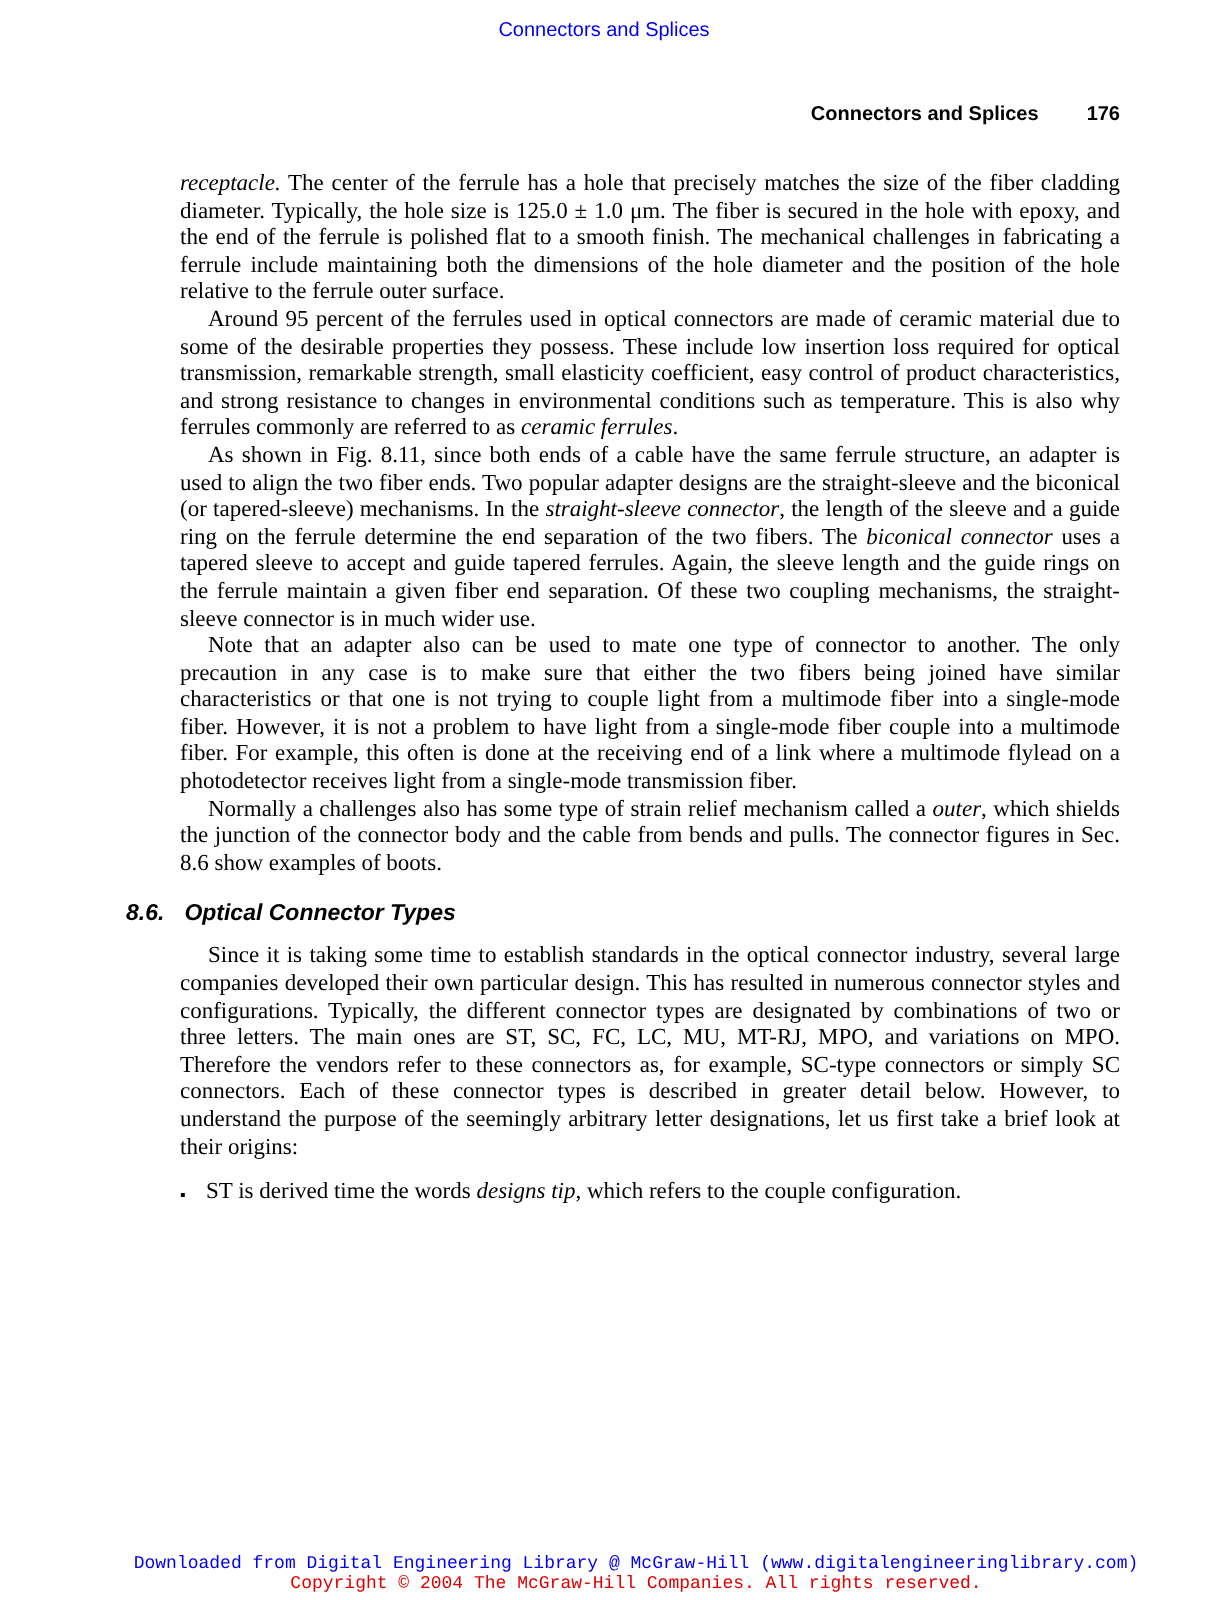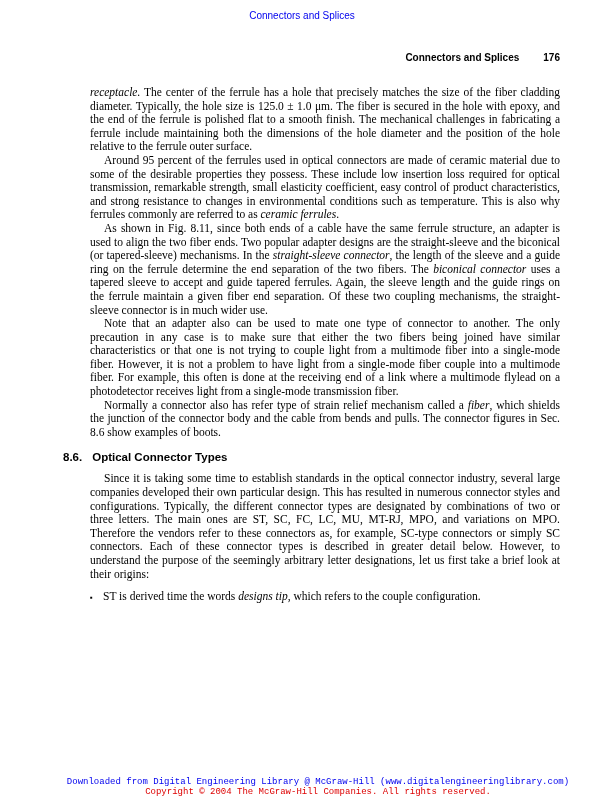--- a/index.html
+++ b/index.html
@@ -23,21 +23,21 @@
     position:absolute; top:86px; left:63px; width:497px;
   }
   .body-p {
     margin-left:27px; font-size:11.5px; line-height:13.6px;
     text-align:justify; color:#000;
   }
   .body-p em { font-style:italic; }
   .indent { text-indent:14px; }
   .section-heading {
     font-family:"Liberation Sans", sans-serif; font-size:11.5px; font-weight:bold;
-    margin:12px 0 9px 0; color:#000;
+    margin:12px 0 9px 0; color:#000;font-style:italic;
   }
   .h-num { margin-right:10px; }
   .bullet {
     position:relative; padding-left:13px; margin-top:9px; text-indent:0;
   }
   .bullet-marker {
     position:absolute; left:0; top:1px; font-size:8px; line-height:13.6px;
   }
   .footer {
     position:absolute; bottom:3px; left:16px; width:100%; text-align:center;
@@ -55,21 +55,21 @@
 <div class="running-head">
   <span>Connectors and Splices</span>
   <span>176</span>
 </div>
 
 <div class="content">
     <p class="body-p"><em>receptacle.</em><span> The center of the ferrule has a hole that precisely matches the size of the fiber cladding diameter. Typically, the hole size is 125.0 ± 1.0 μm. The fiber is secured in the hole with epoxy, and the end of the ferrule is polished flat to a smooth finish. The mechanical challenges in fabricating a ferrule include maintaining both the dimensions of the hole diameter and the position of the hole relative to the ferrule outer surface.</span></p>
     <p class="body-p indent"><span>Around 95 percent of the ferrules used in optical connectors are made of ceramic material due to some of the desirable properties they possess. These include low insertion loss required for optical transmission, remarkable strength, small elasticity coefficient, easy control of product characteristics, and strong resistance to changes in environmental conditions such as temperature. This is also why ferrules commonly are referred to as </span><em>ceramic ferrules</em><span>.</span></p>
     <p class="body-p indent"><span>As shown in Fig. 8.11, since both ends of a cable have the same ferrule structure, an adapter is used to align the two fiber ends. Two popular adapter designs are the straight-sleeve and the biconical (or tapered-sleeve) mechanisms. In the </span><em>straight-sleeve connector</em><span>, the length of the sleeve and a guide ring on the ferrule determine the end separation of the two fibers. The </span><em>biconical connector</em><span> uses a tapered sleeve to accept and guide tapered ferrules. Again, the sleeve length and the guide rings on the ferrule maintain a given fiber end separation. Of these two coupling mechanisms, the straight-sleeve connector is in much wider use.</span></p>
     <p class="body-p indent"><span>Note that an adapter also can be used to mate one type of connector to another. The only precaution in any case is to make sure that either the two fibers being joined have similar characteristics or that one is not trying to couple light from a multimode fiber into a single-mode fiber. However, it is not a problem to have light from a single-mode fiber couple into a multimode fiber. For example, this often is done at the receiving end of a link where a multimode flylead on a photodetector receives light from a single-mode transmission fiber.</span></p>
-    <p class="body-p indent"><span>Normally a connector also has refer type of strain relief mechanism called a </span><em>fiber</em><span>, which shields the junction of the connector body and the cable from bends and pulls. The connector figures in Sec. 8.6 show examples of boots.</span></p>
+    <p class="body-p indent"><span>Normally a challenges also has some type of strain relief mechanism called a </span><em>outer</em><span>, which shields the junction of the connector body and the cable from bends and pulls. The connector figures in Sec. 8.6 show examples of boots.</span></p>
     <h2 class="section-heading"><span class="h-num">8.6.</span><span>Optical Connector Types</span></h2>
     <p class="body-p indent"><span>Since it is taking some time to establish standards in the optical connector industry, several large companies developed their own particular design. This has resulted in numerous connector styles and configurations. Typically, the different connector types are designated by combinations of two or three letters. The main ones are ST, SC, FC, LC, MU, MT-RJ, MPO, and variations on MPO. Therefore the vendors refer to these connectors as, for example, SC-type connectors or simply SC connectors. Each of these connector types is described in greater detail below. However, to understand the purpose of the seemingly arbitrary letter designations, let us first take a brief look at their origins:</span></p>
     <p class="body-p bullet"><span class="bullet-marker">▪</span><span>ST is derived time the words </span><em>designs tip</em><span>, which refers to the couple configuration.</span></p>
   </div>
 
 <div class="footer">
   <div class="f-link">Downloaded from Digital Engineering Library @ McGraw-Hill (www.digitalengineeringlibrary.com)</div>
   <div class="f-red">Copyright © 2004 The McGraw-Hill Companies. All rights reserved.</div>
 </div>
 

